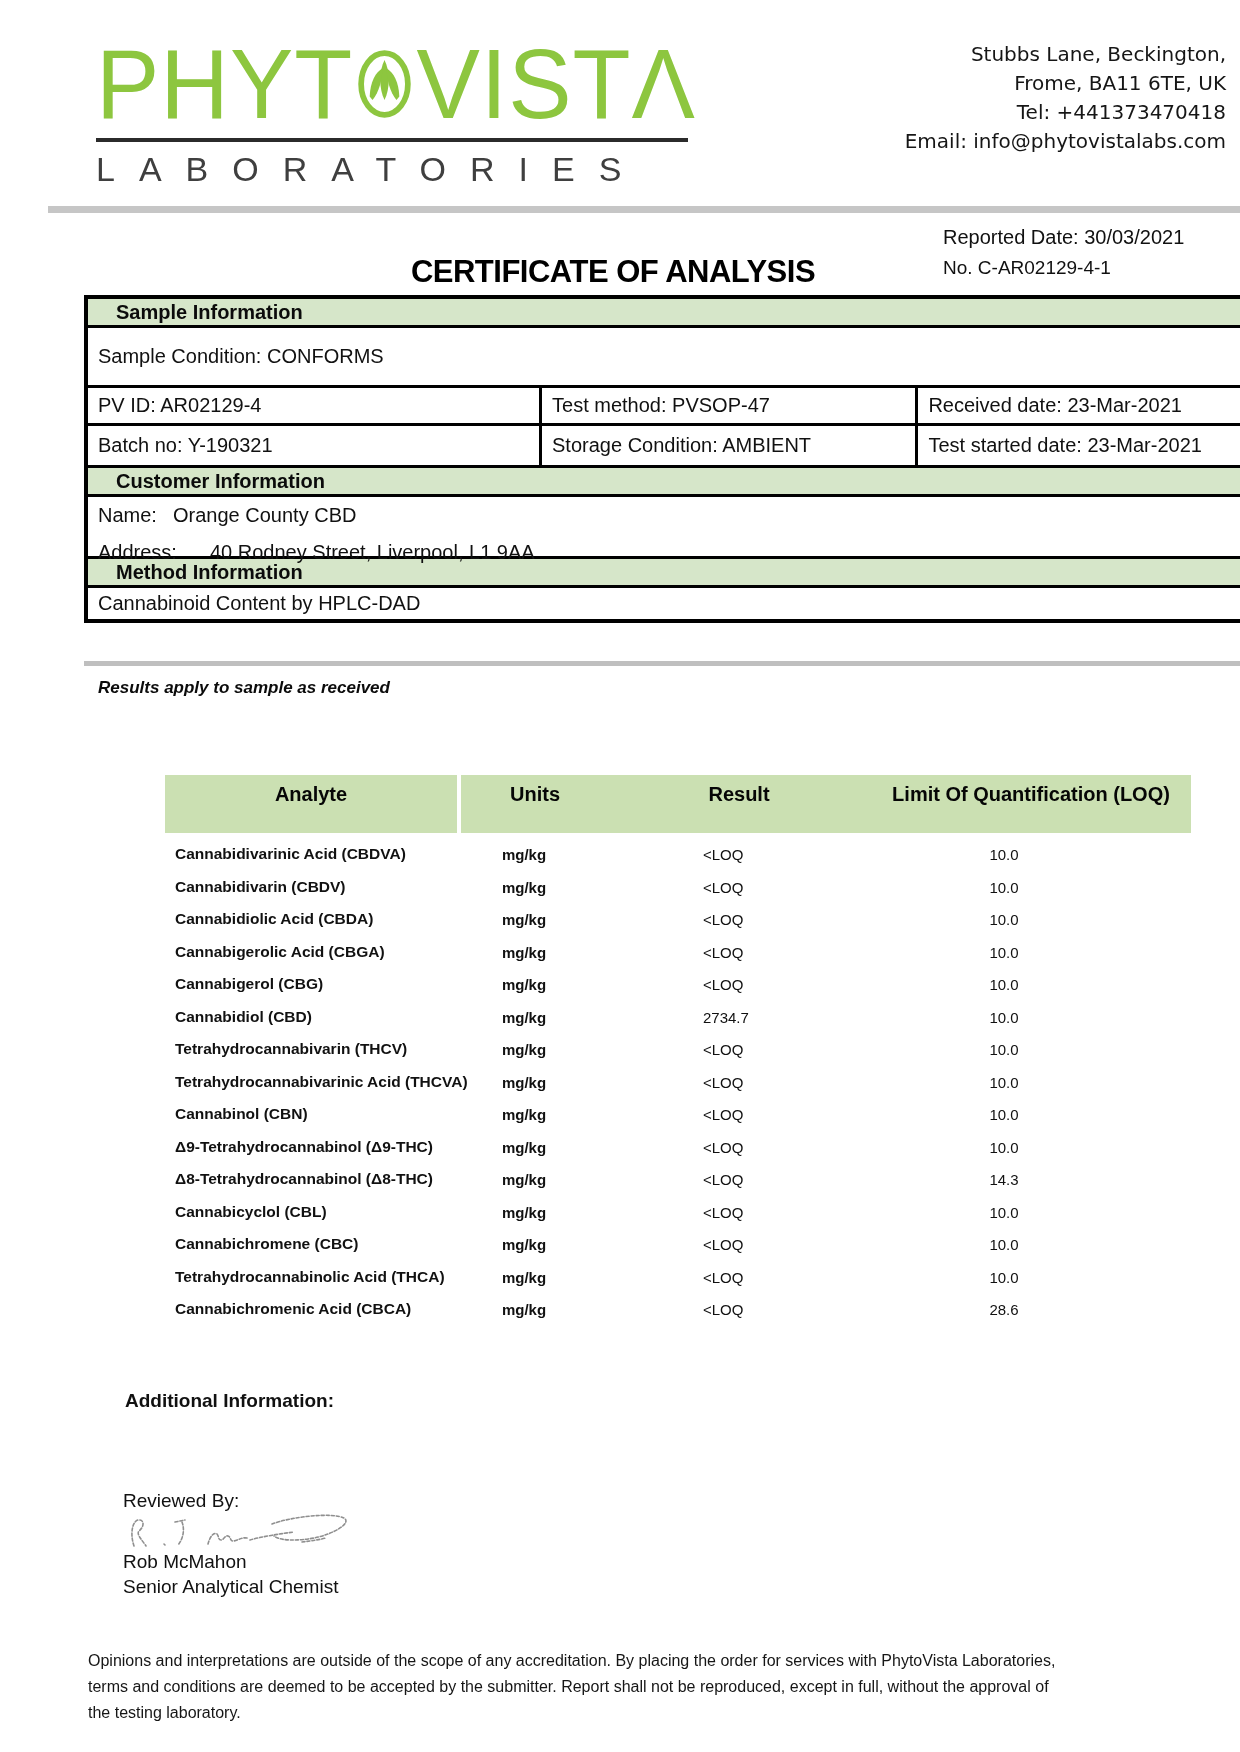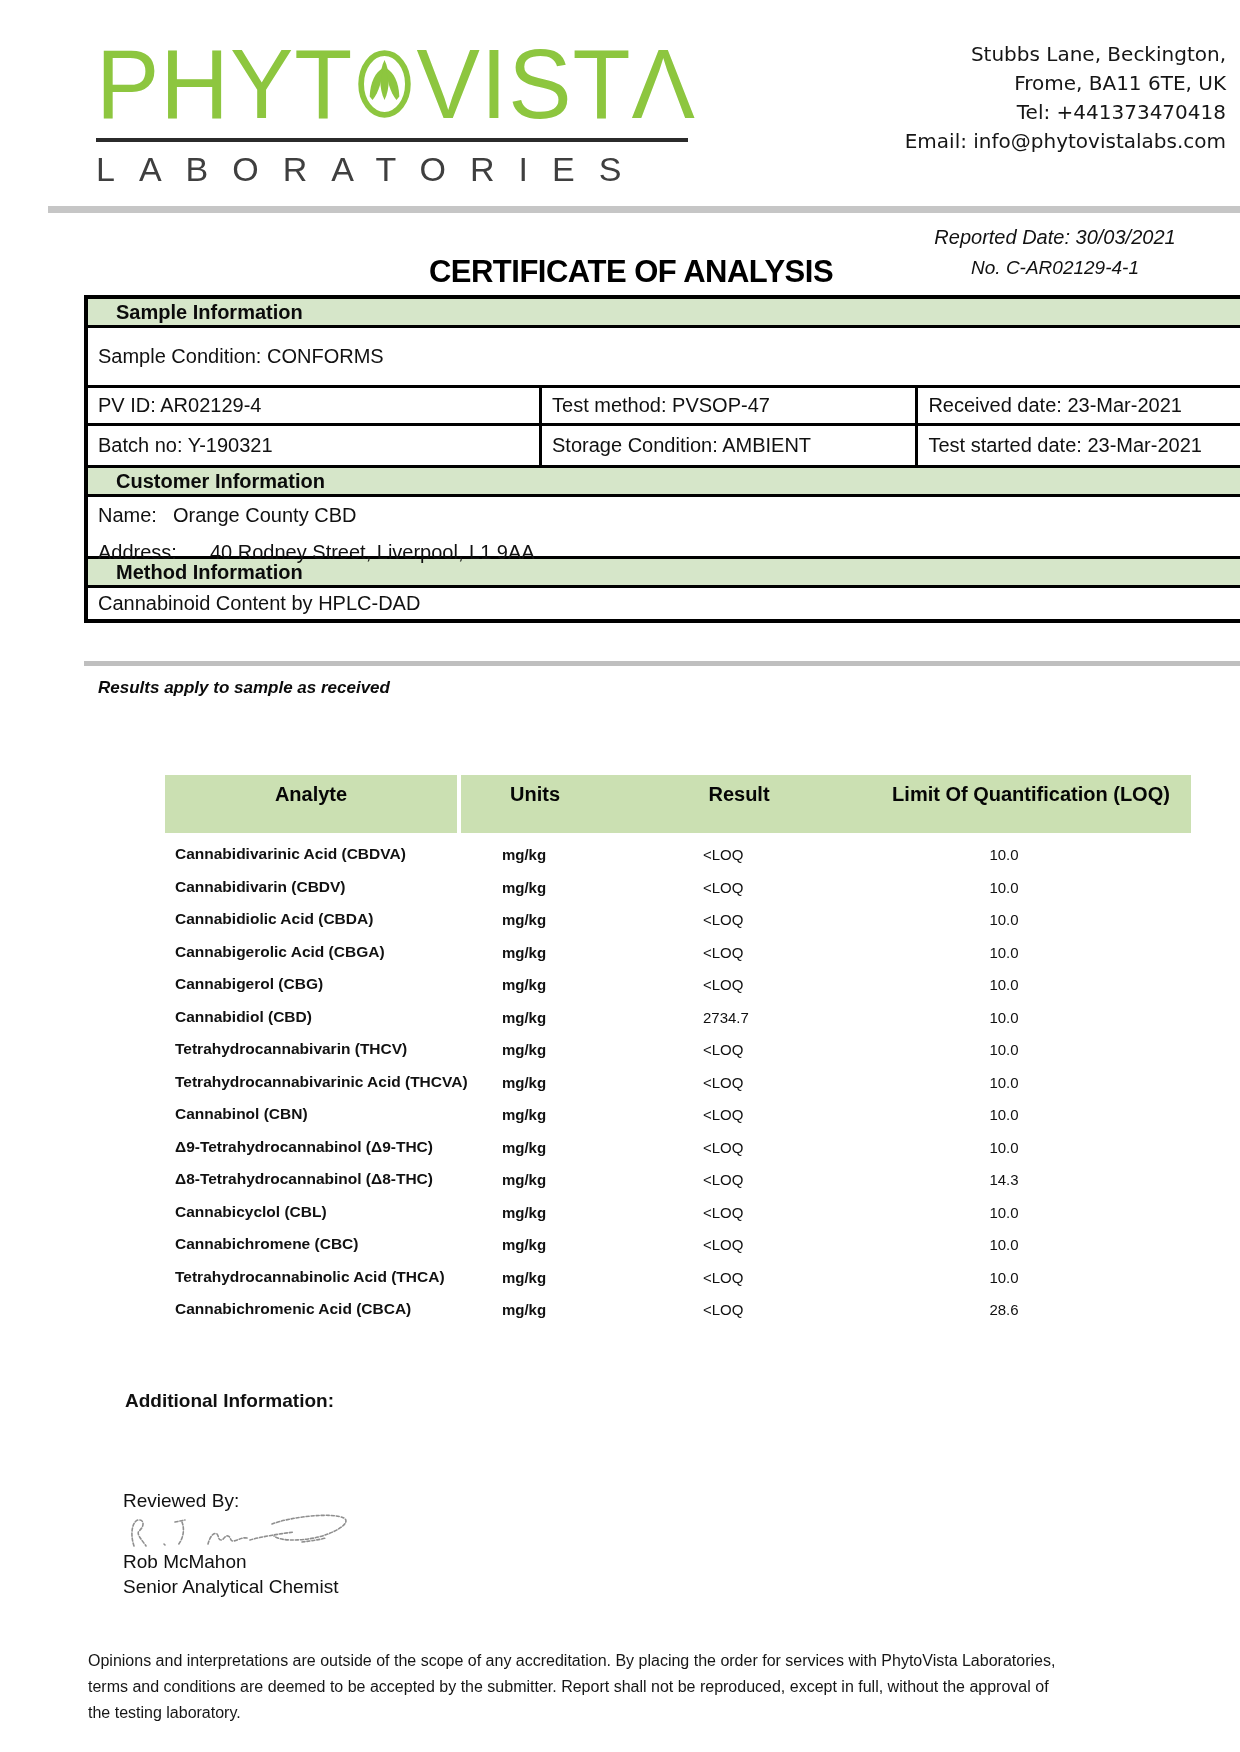--- a/index.html
+++ b/index.html
@@ -11,23 +11,23 @@
   
   .logo-block { position:absolute; left:48px; top:34px; width:600px; }
   .logo-line { display:flex; align-items:center; color:#8dc63f; font-size:95px; line-height:100px; letter-spacing:1px; }
   .logo-line .lt { transform:scaleY(1.04); }
   .logo-leaf { width:76px; height:98px; margin:0 3px; }
   .logo-rule { width:592px; height:4px; background:#2b2b2b; margin-top:4px; }
   .logo-sub { margin-top:8px; font-size:34px; color:#3f3f3f; letter-spacing:24px; white-space:nowrap; }
   .addr { position:absolute; top:40px; right:62px; width:480px; text-align:right;
           font-family:"DejaVu Sans", sans-serif; font-size:20px; line-height:29px; color:#161616; }
   .rule1 { position:absolute; top:206px; left:0; width:1240px; height:7px; background:#c6c6c6; }
-  .title { position:absolute; top:254px; left:348px; width:470px; text-align:center;
+  .title { position:absolute; top:254px; left:330px; width:470px; text-align:center;
            font-size:31px; font-weight:bold; letter-spacing:-0.5px; color:#000; }
-  .dateblock { position:absolute; top:226px; left:873px; width:268px; text-align:center;font-style:italic; }
+  .dateblock { position:absolute; top:226px; left:895px; width:268px; text-align:left; }
   .dateblock .d1 { font-size:20px; }
   .dateblock .d2 { font-size:19px; margin-top:8px; }
   
   .info-table { position:absolute; top:295px; left:36px; width:1166px;
                 border:4px solid #000; border-bottom:4px solid #000; background:#fff; font-size:20px; }
   .bar { height:29px; background:#d6e6c9; border-bottom:3px solid #000;
          font-weight:bold; padding-left:28px; line-height:26px; font-size:20px; color:#0b0b0b; }
   .trow { display:flex; border-bottom:3px solid #000; }
   .trow:last-child { border-bottom:none; }
   .cell { padding-left:10px; display:flex; align-items:center; }

